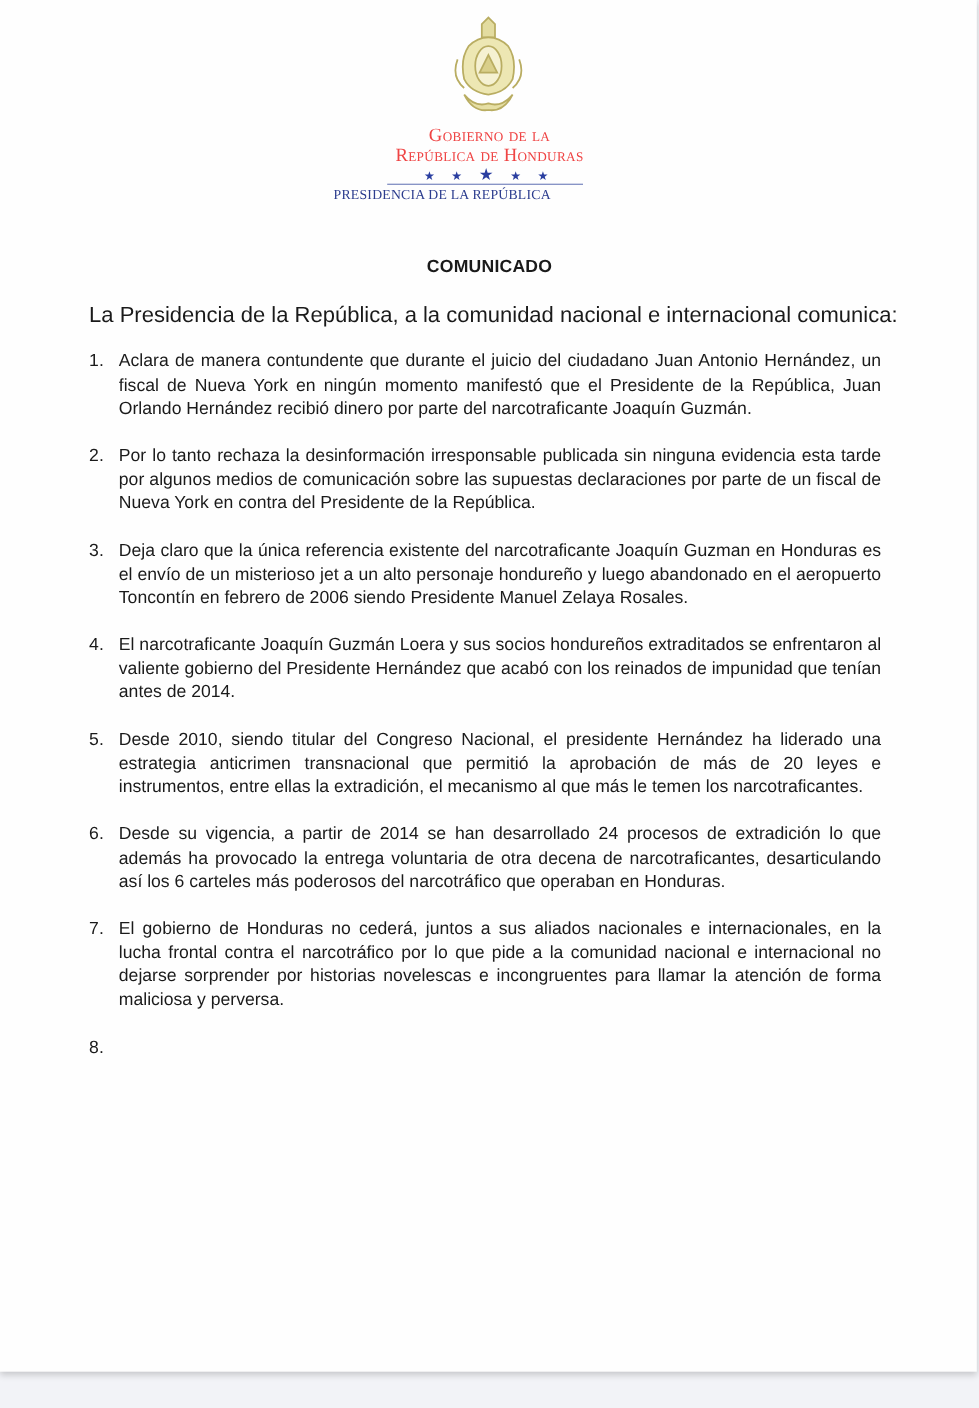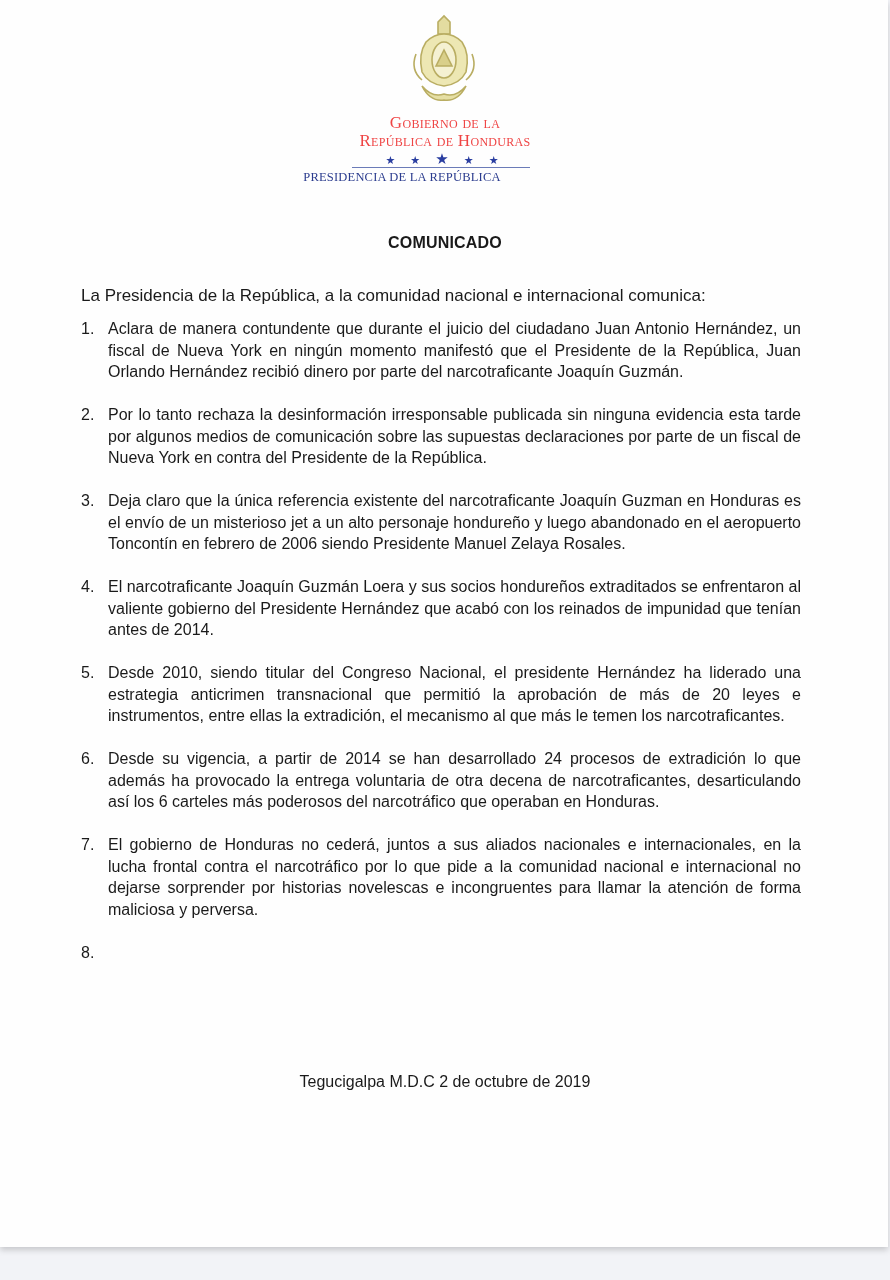--- a/index.html
+++ b/index.html
@@ -13,21 +13,21 @@
   .gov1 { top:113px; font-size:17px; letter-spacing:0.3px; }
   .gov2 { top:131px; font-size:17px; letter-spacing:0.3px; }
   .stars { position:absolute; top:150px; left:0; width:890px; text-align:center; color:#2a3ea0;
            font-size:11px; letter-spacing:6px; }
   .stars .big { font-size:15px; }
   .rule { position:absolute; top:167px; left:352px; width:178px; height:1px; background:#6b7bb8; }
   .pres { position:absolute; top:170px; left:0; width:804px; text-align:center;
           font-family:"Liberation Serif", serif; color:#2b3c8e; font-size:12.5px; letter-spacing:0.2px; }
   .title { position:absolute; top:234px; left:0; width:890px; text-align:center;
            font-weight:bold; font-size:16px; letter-spacing:0.2px; }
-  .intro { position:absolute; top:276px; left:81px; width:740px; font-size:17px;margin-top:10px; }
+  .intro { position:absolute; top:276px; left:81px; width:740px; font-size:20px; }
   .items { position:absolute; top:318px; left:81px; width:720px; margin:0; padding:0; list-style:none; }
   .item { position:relative; padding-left:27px; font-size:16px; line-height:21.5px;
           text-align:justify; margin-bottom:21.5px; }
   .num { position:absolute; left:0; top:0; }
   .date { position:absolute; top:1073px; left:0; width:890px; text-align:center; font-size:16px; }
 </style>
 </head>
 <body>
 
 <div class="page">
@@ -79,14 +79,13 @@
     </li>
     <li class="item">
       <span class="num">7.</span>
       <span>El gobierno de Honduras no cederá, juntos a sus aliados nacionales e internacionales, en la lucha frontal contra el narcotráfico por lo que pide a la comunidad nacional e internacional no dejarse sorprender por historias novelescas e incongruentes para llamar la atención de forma maliciosa y perversa.</span>
     </li>
     <li class="item">
       <span class="num">8.</span>
     </li>
   </ol>
 
-  <div class="date">Tegucigalpa M.D.C 2 de octubre de 2019</div>
 </div>
 
 </body></html>

